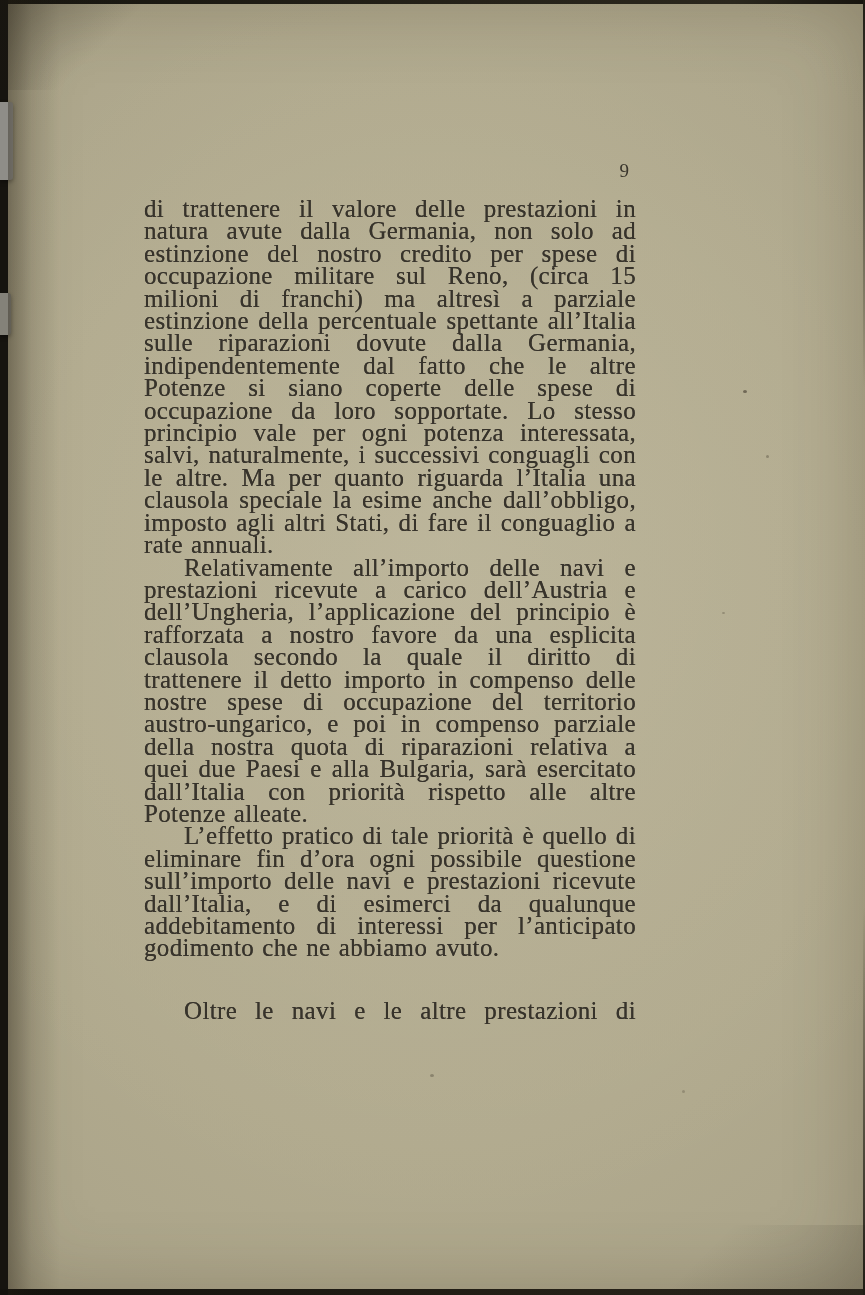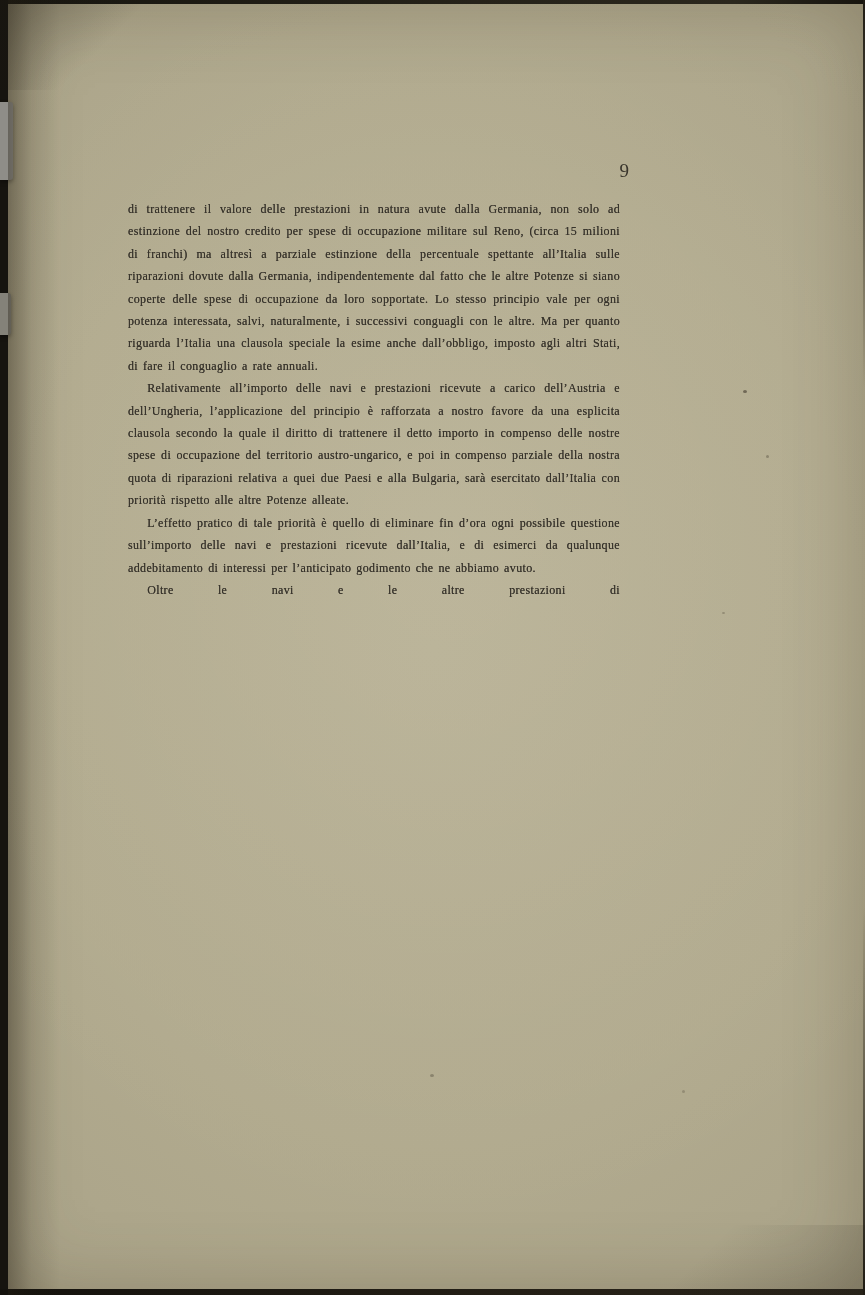--- a/index.html
+++ b/index.html
@@ -74,33 +74,33 @@
     text-align: right;
     padding-right: 6px;
     box-sizing: border-box;
     font-size: 19px;
     color: #39352c;
     letter-spacing: 1px;
   }
   .text-block {
     position: absolute;
     top: 198px;
-    left: 128px;
+    left: 144px;
     width: 492px;
     color: #37332b;
-    font-size: 12px;
+    font-size: 25px;
     line-height: 22.4px;
     letter-spacing: 0.35px;
     word-spacing: 1.6px;
     text-align: justify;
     text-shadow: 0 0 0.5px rgba(55,51,43,0.85);
   }
   .text-block p { margin: 0; }
   .text-block p.indent { text-indent: 1.6em; }
-  .text-block p.justify-last { text-align-last: justify; }
+  .text-block p.justify-last { text-align-last: justify; margin-top: 40px; }
 </style>
 </head>
 <body>
 
 <div class="scan">
 
   <div class="edge-top"></div>
   <div class="edge-left"></div>
   <div class="edge-bottom"></div>
   <div class="edge-right"></div>

